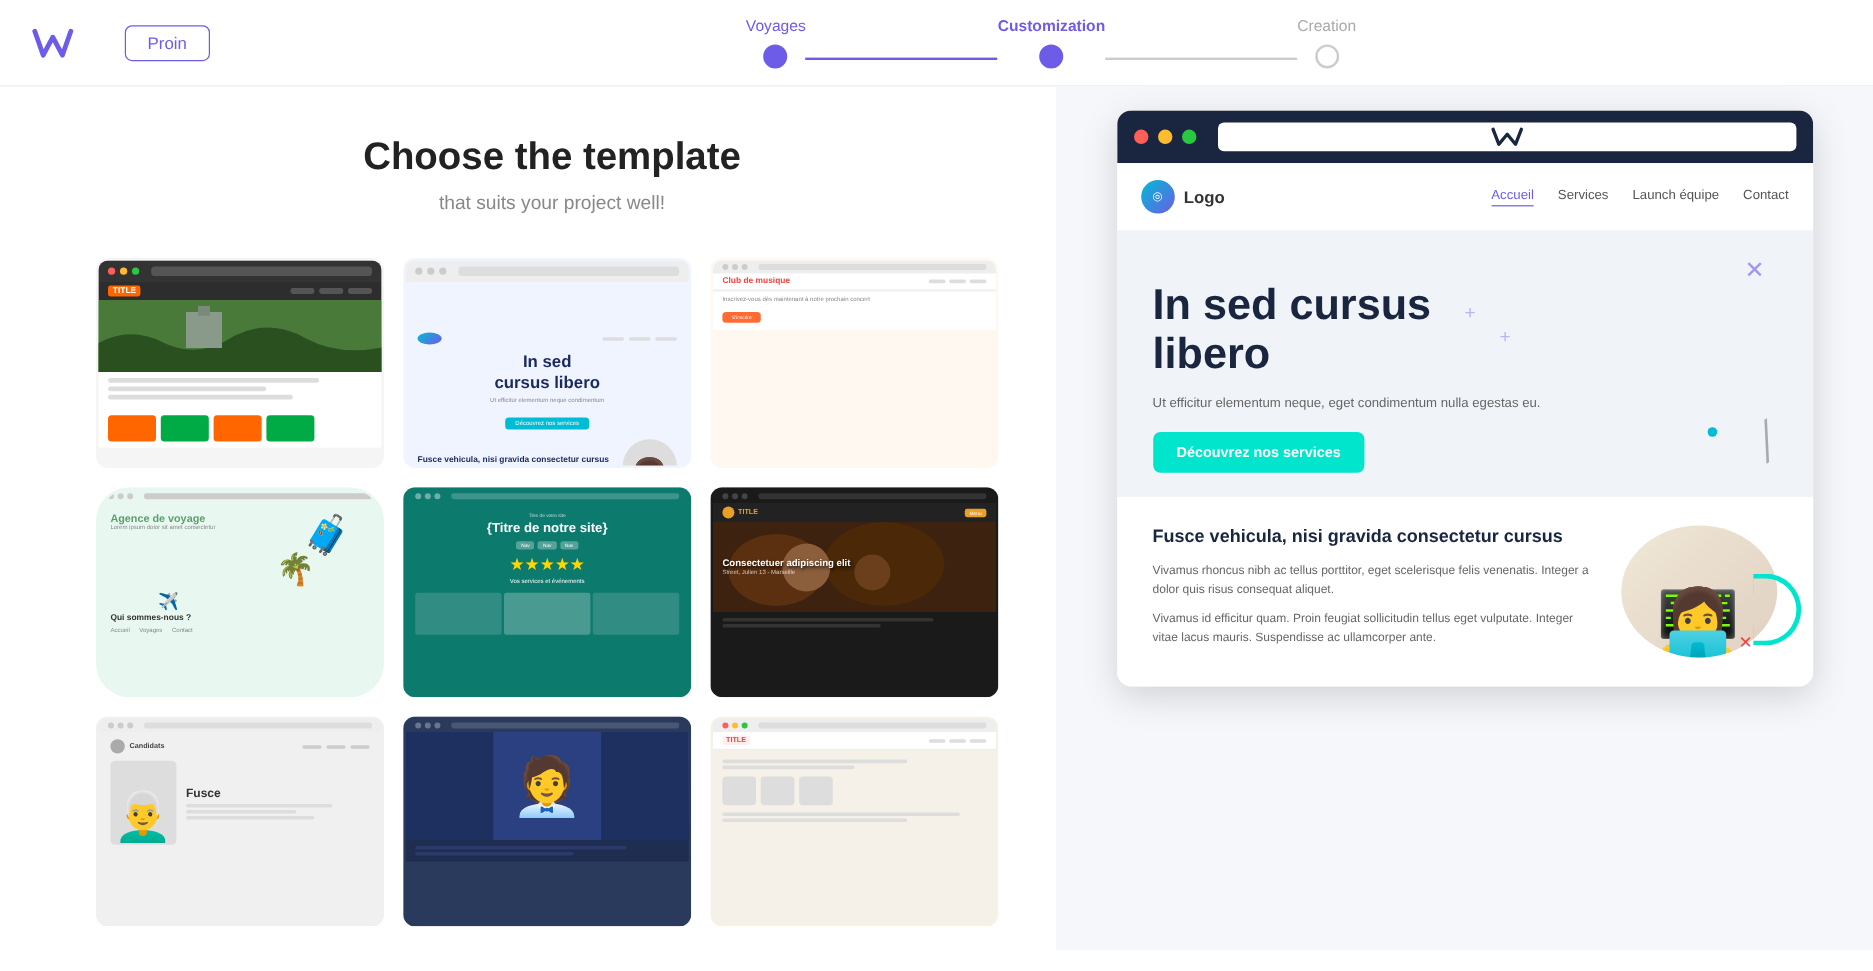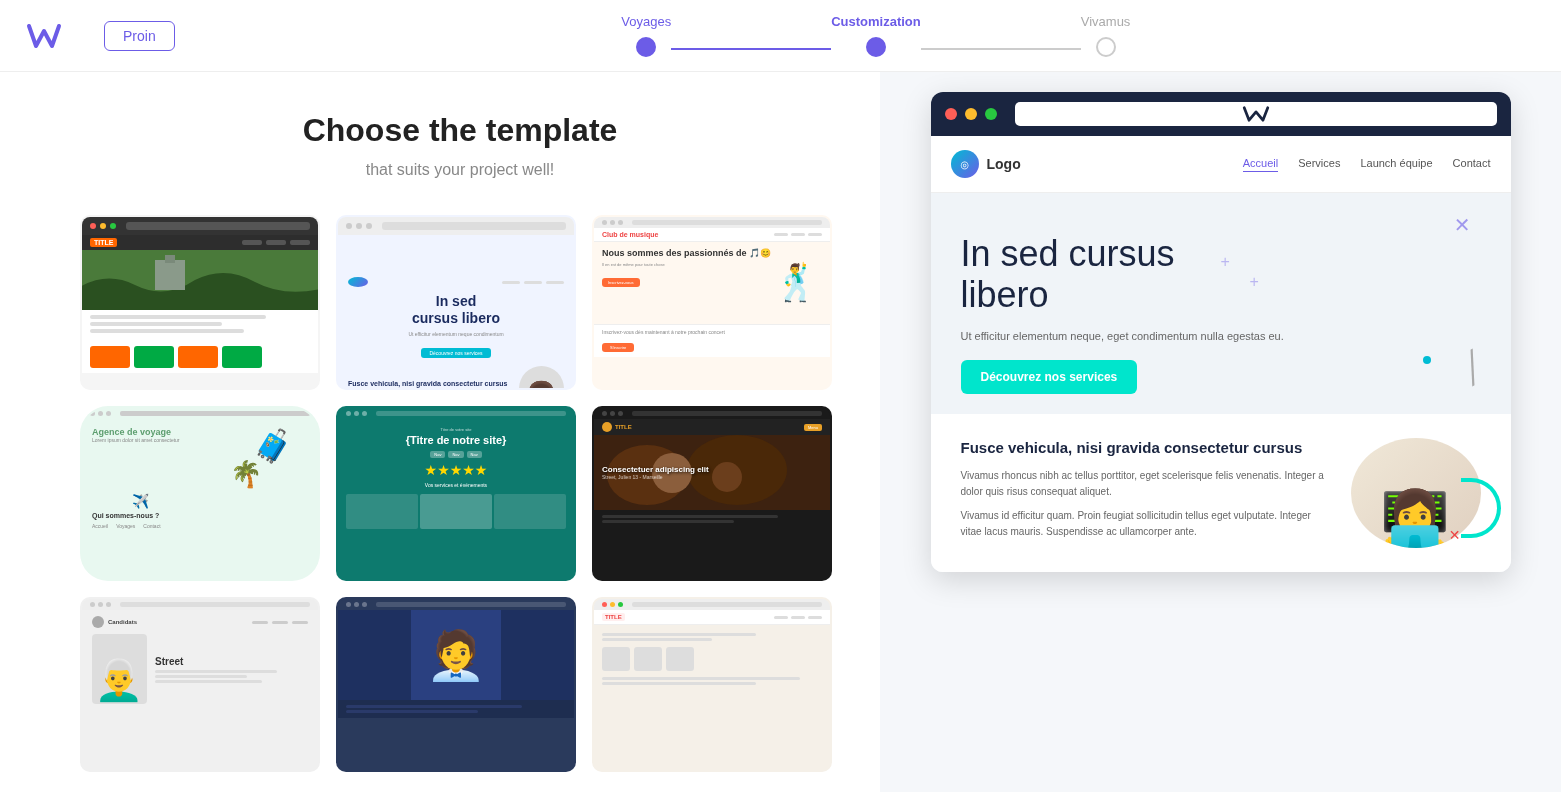--- a/index.html
+++ b/index.html
@@ -248,21 +248,21 @@
       background: #f0f4f8;
       position: relative;
       min-height: 220px;
       overflow: hidden;
     }
     .site-hero-deco-x1 { position: absolute; top: 20px; right: 40px; color: #6c5ce7; font-size: 20px; opacity: 0.6; }
     .site-hero-deco-plus { position: absolute; top: 60px; left: 50%; font-size: 16px; color: #6c5ce7; opacity: 0.4; }
     .site-hero-deco-plus2 { position: absolute; top: 80px; left: 55%; font-size: 16px; color: #6c5ce7; opacity: 0.4; }
     .site-hero-heading {
       font-size: 36px;
-      font-weight: 400;
+      font-weight: 700;
       color: #1a2540;
       line-height: 1.15;
       max-width: 280px;
       margin-bottom: 12px;
     }
     .site-hero-sub {
       font-size: 11px;
       color: #666;
       max-width: 350px;
       line-height: 1.5;
@@ -347,21 +347,21 @@
     <div class="step-line" style="margin-top:26px;"></div>
 
     <div class="step-wrapper">
       <span class="step-label active">Customization</span>
       <div class="step-circle filled"></div>
     </div>
 
     <div class="step-line inactive" style="margin-top:26px;"></div>
 
     <div class="step-wrapper">
-      <span class="step-label inactive">Vivamus</span>
+      <span class="step-label inactive">Creation</span>
       <div class="step-circle empty"></div>
     </div>
   </div>
 </div>
 
 <div class="main">
 
   <div class="template-panel">
     <h1 class="panel-title">Choose the template</h1>
     <p class="panel-subtitle">that suits your project well!</p>
@@ -443,30 +443,20 @@
             <div style="width:5px;height:5px;border-radius:50%;background:#ccc;"></div>
           </div>
           <div style="height:5px;flex:1;background:#ddd;border-radius:2px;margin-left:6px;"></div>
         </div>
         <div style="background:#fff;padding:3px 8px;display:flex;justify-content:space-between;align-items:center;border-bottom:1px solid #eee;">
           <div style="font-size:7px;font-weight:bold;color:#e44;">Club de musique</div>
           <div style="display:flex;gap:3px;">
             <div style="width:14px;height:3px;background:#ddd;border-radius:2px;"></div>
             <div style="width:14px;height:3px;background:#ddd;border-radius:2px;"></div>
             <div style="width:14px;height:3px;background:#ddd;border-radius:2px;"></div>
-          </div>
-        </div>
-        <div style="display:flex;padding:6px 8px;background:#fff8f0;">
-          <div style="flex:1;">
-            <div style="font-size:9px;font-weight:900;color:#333;line-height:1.2;margin-bottom:3px;">Nous sommes des passionnés de 🎵😊</div>
-            <div style="font-size:4px;color:#888;line-height:1.4;margin-bottom:3px;">Il en est de même pour toute chose</div>
-            <div style="background:#ff6b35;color:#fff;font-size:4px;padding:2px 6px;border-radius:3px;display:inline-block;">Inscrivez-vous</div>
-          </div>
-          <div style="width:50px;height:70px;display:flex;align-items:center;justify-content:center;">
-            <span style="font-size:36px;">🕺</span>
           </div>
         </div>
         <div style="background:#fff;padding:4px 8px;border-top:1px solid #eee;">
           <div style="font-size:5px;color:#888;">Inscrivez-vous dès maintenant à notre prochain concert</div>
           <div style="background:#ff6b35;color:#fff;font-size:4px;padding:2px 8px;border-radius:3px;display:inline-block;margin-top:2px;">S'inscrire</div>
         </div>
       </div>
 
       <div class="template-card" style="background:#e8f8f0;position:relative;border-radius:28px;">
         <div style="background:#e8f8f0;padding:3px 8px;display:flex;align-items:center;gap:3px;">
@@ -577,21 +567,21 @@
               <div style="width:16px;height:3px;background:#ccc;border-radius:2px;"></div>
               <div style="width:16px;height:3px;background:#ccc;border-radius:2px;"></div>
             </div>
           </div>
 
           <div style="display:flex;align-items:center;gap:8px;">
             <div style="width:55px;height:70px;background:#ddd;border-radius:4px;overflow:hidden;display:flex;align-items:flex-end;justify-content:center;">
               <span style="font-size:40px;">👨‍🦳</span>
             </div>
             <div style="flex:1;">
-              <div style="font-size:10px;font-weight:bold;color:#333;margin-bottom:3px;">Street</div>
+              <div style="font-size:10px;font-weight:bold;color:#333;margin-bottom:3px;">Fusce</div>
               <div style="height:3px;background:#ddd;border-radius:2px;margin-bottom:2px;width:80%;"></div>
               <div style="height:3px;background:#ddd;border-radius:2px;margin-bottom:2px;width:60%;"></div>
               <div style="height:3px;background:#ddd;border-radius:2px;width:70%;"></div>
             </div>
           </div>
         </div>
       </div>
 
       <div class="template-card" style="background:#2a3a5c;">
         <div style="background:#2a3a5c;padding:3px 8px;display:flex;align-items:center;gap:3px;">

